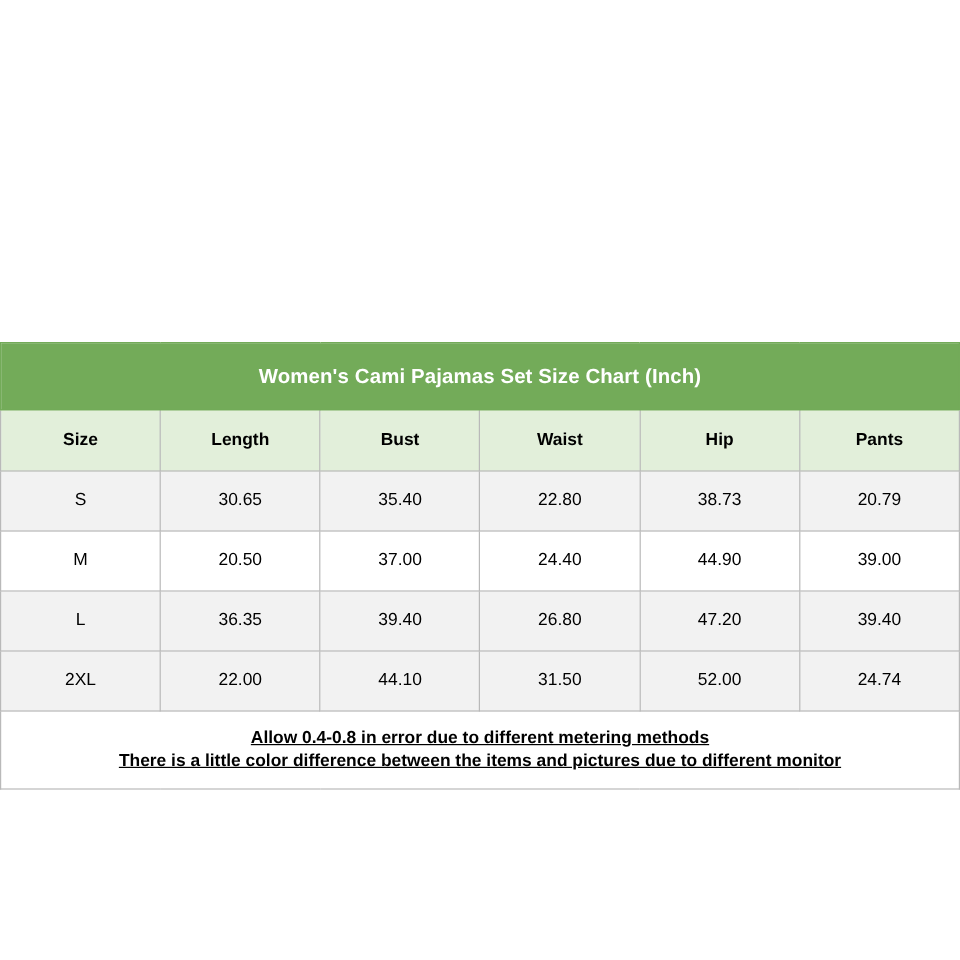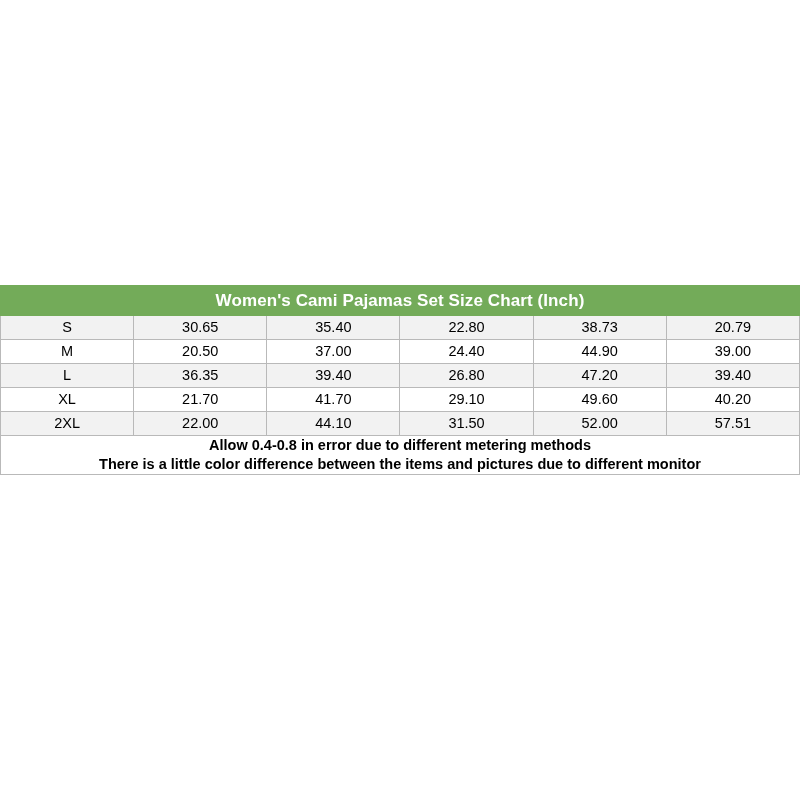--- a/index.html
+++ b/index.html
@@ -19,21 +19,21 @@
     top: 285px;
     width: 800px;
   }
   table.size-chart {
     border-collapse: collapse;
     width: 800px;
     table-layout: fixed;
   }
   table.size-chart td, table.size-chart th {
     border: 1px solid #b9b9b9;
-    padding: 0;
+    padding: 13px;
     margin: 0;
   }
   .title-cell {
     background: #73ab59;
     color: #ffffff;
     font-weight: bold;
     font-size: 17px;
     text-align: center;
     height: 29px;
     line-height: 29px;
@@ -64,30 +64,39 @@
     text-align: center;
     font-weight: bold;
     font-size: 14.5px;
     color: #000000;
     background: #ffffff;
     padding: 4px 0 5px 0;
     line-height: 19px;
   }
   .note-line {
     display: block;
+    text-decoration: underline;
   }
 </style>
 </head>
 <body>
 
 <div id="chart-wrap">
   <table class="size-chart">
     <tbody>
       <tr>
         <td class="title-cell" colspan="6">Women's Cami Pajamas Set Size Chart (Inch)</td>
+      </tr>
+      <tr class="header-row">
+        <td style="width:96px">Size</td>
+        <td style="width:146px">Length</td>
+        <td style="width:142px">Bust</td>
+        <td style="width:142px">Waist</td>
+        <td style="width:138px">Hip</td>
+        <td style="width:136px">Pants</td>
       </tr>
 
       <tr class="data-row alt">
         <td>S</td>
         <td>30.65</td>
         <td>35.40</td>
         <td>22.80</td>
         <td>38.73</td>
         <td>20.79</td>
       </tr>
@@ -100,35 +109,27 @@
         <td>39.00</td>
       </tr>
       <tr class="data-row alt">
         <td>L</td>
         <td>36.35</td>
         <td>39.40</td>
         <td>26.80</td>
         <td>47.20</td>
         <td>39.40</td>
       </tr>
-      <tr class="data-row">
-        <td>XL</td>
-        <td>21.70</td>
-        <td>41.70</td>
-        <td>29.10</td>
-        <td>49.60</td>
-        <td>40.20</td>
-      </tr>
       <tr class="data-row alt">
         <td>2XL</td>
         <td>22.00</td>
         <td>44.10</td>
         <td>31.50</td>
         <td>52.00</td>
-        <td>57.51</td>
+        <td>24.74</td>
       </tr>
 
       <tr>
         <td class="note-cell" colspan="6">
           <span class="note-line">Allow 0.4-0.8 in error due to different metering methods</span>
           <span class="note-line">There is a little color difference between the items and pictures due to different monitor</span>
         </td>
       </tr>
     </tbody>
   </table>

